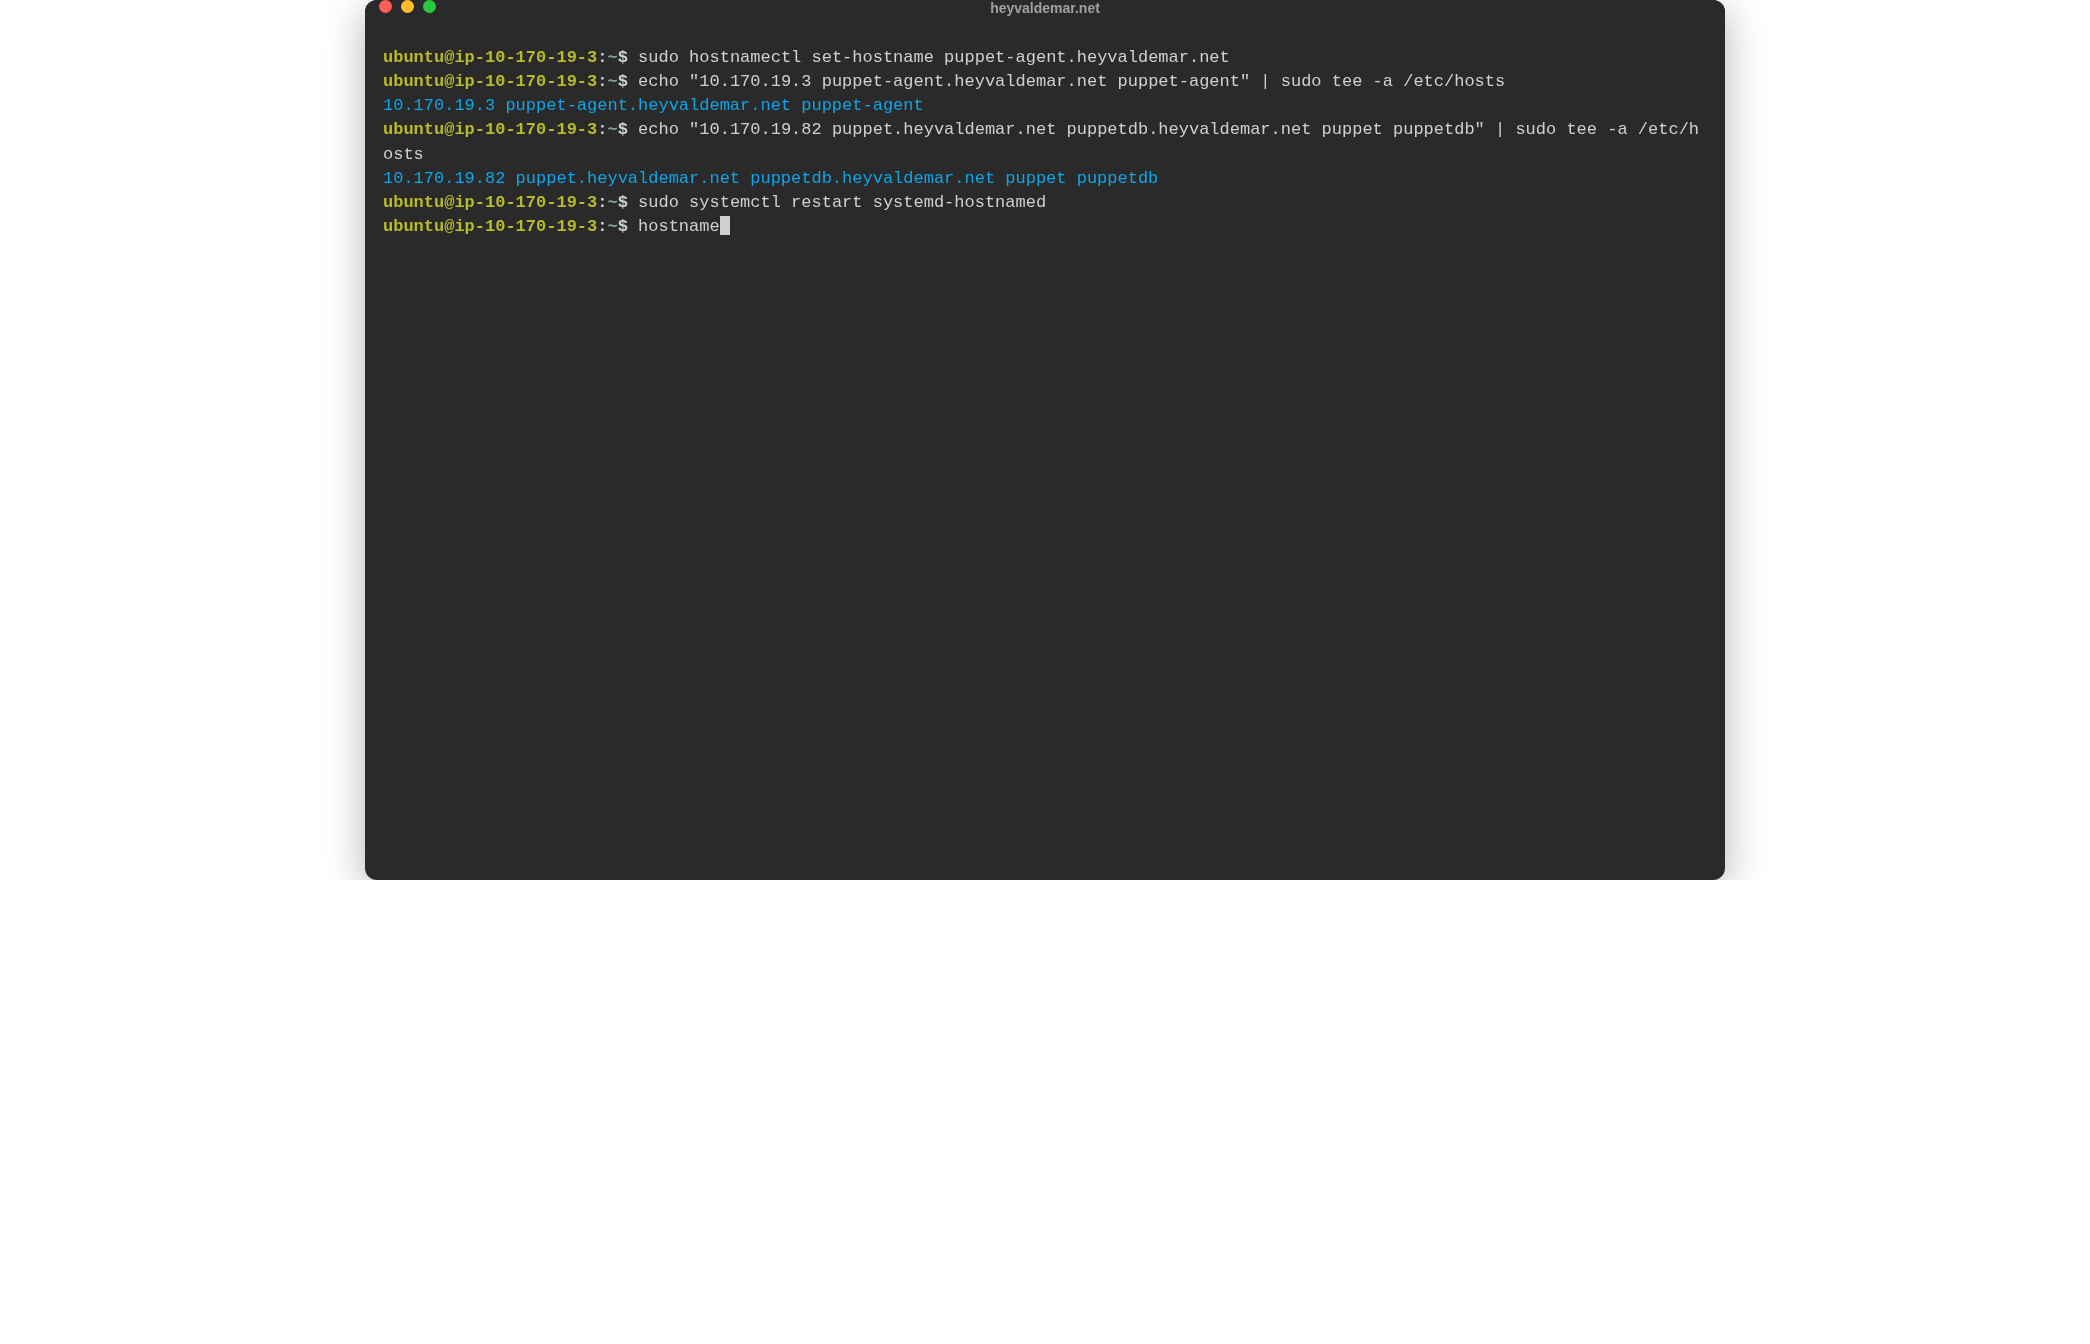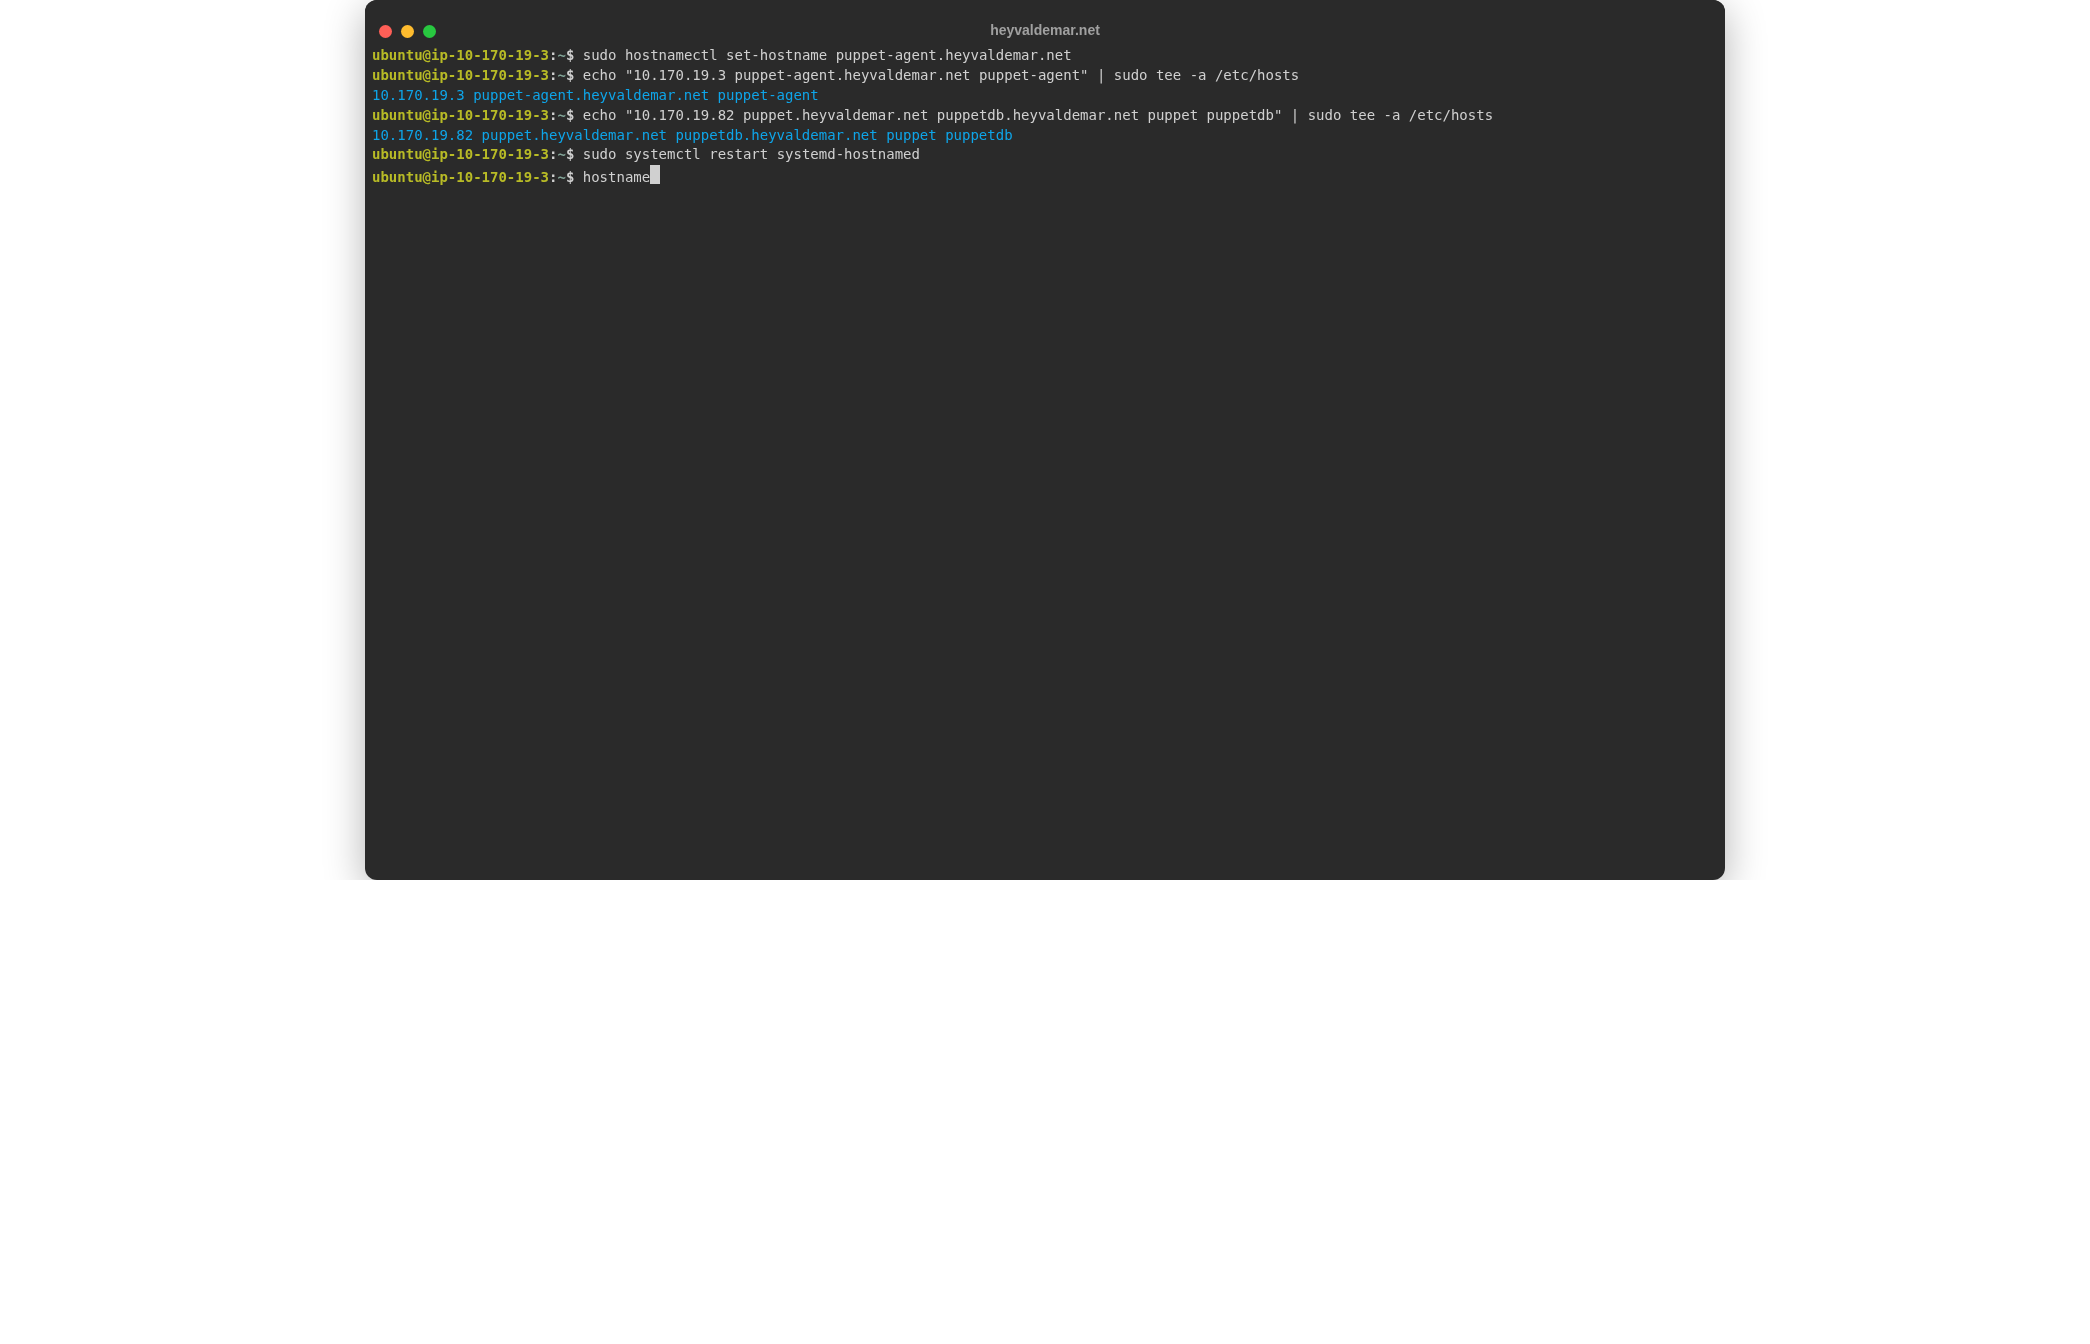--- a/index.html
+++ b/index.html
@@ -22,21 +22,21 @@
       border-radius: 12px;
       overflow: hidden;
       box-shadow: 0 10px 40px rgba(0,0,0,0.3);
       display: flex;
       flex-direction: column;
     }
     .title-bar {
       height: 38px;
       background: #2a2a2a;
       display: flex;
-      align-items: flex-end;
+      align-items: flex-start;
       padding: 0 14px;
       position: relative;
     }
     .traffic-lights {
       display: flex;
       gap: 9px;
       align-items: center;
     }
     .traffic-light {
       width: 13px;
@@ -50,27 +50,28 @@
       position: absolute;
       left: 50%;
       transform: translateX(-50%);
       color: #a0a0a0;
       font-size: 14px;
       font-weight: 600;
       font-family: -apple-system, BlinkMacSystemFont, 'Segoe UI', sans-serif;
     }
     .terminal-body {
       flex: 1;
-      padding: 8px 7px;
-      font-size: 14px;
+      padding: 8px 18px;
+      font-size: 17px;
       line-height: 1.42;
       color: #d0d0d0;
       overflow: hidden;
       white-space: pre-wrap;
       word-break: break-all;
+      font-family: Liberation Mono, monospace;
     }
     .prompt-user {
       color: #b8bb26;
       font-weight: bold;
     }
     .prompt-sep {
       color: #d0d0d0;
       font-weight: bold;
     }
     .prompt-path {

